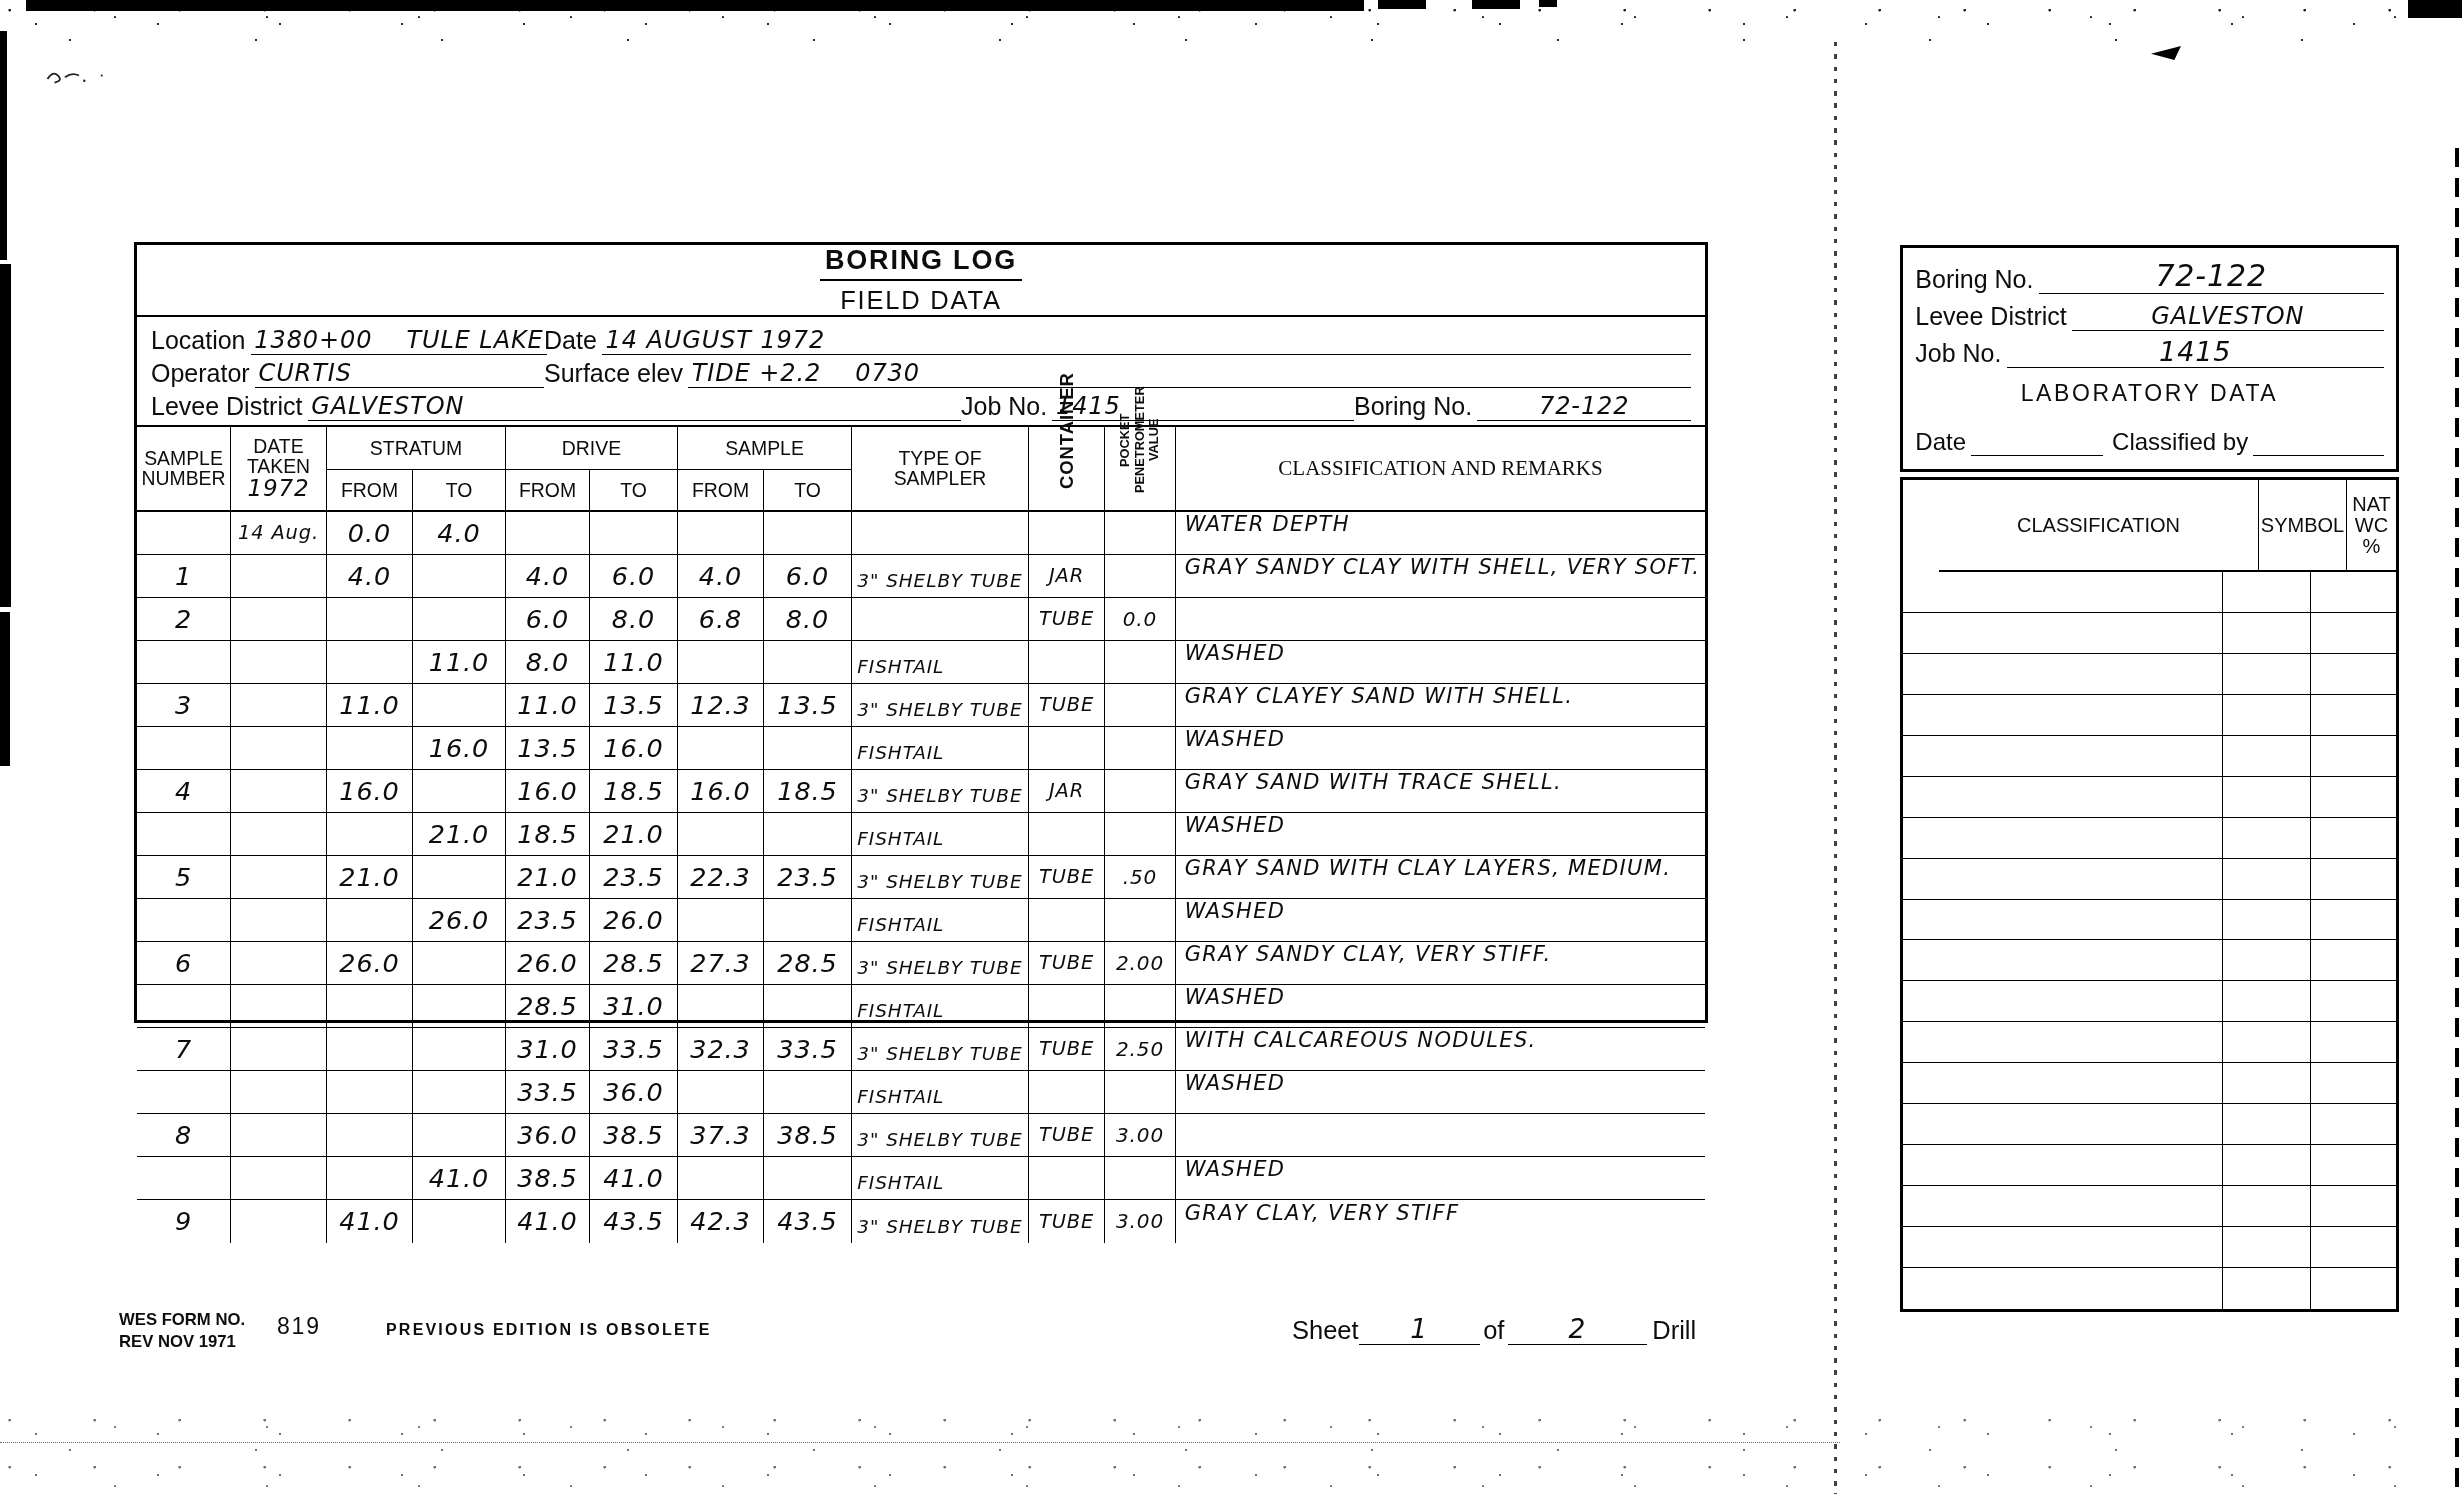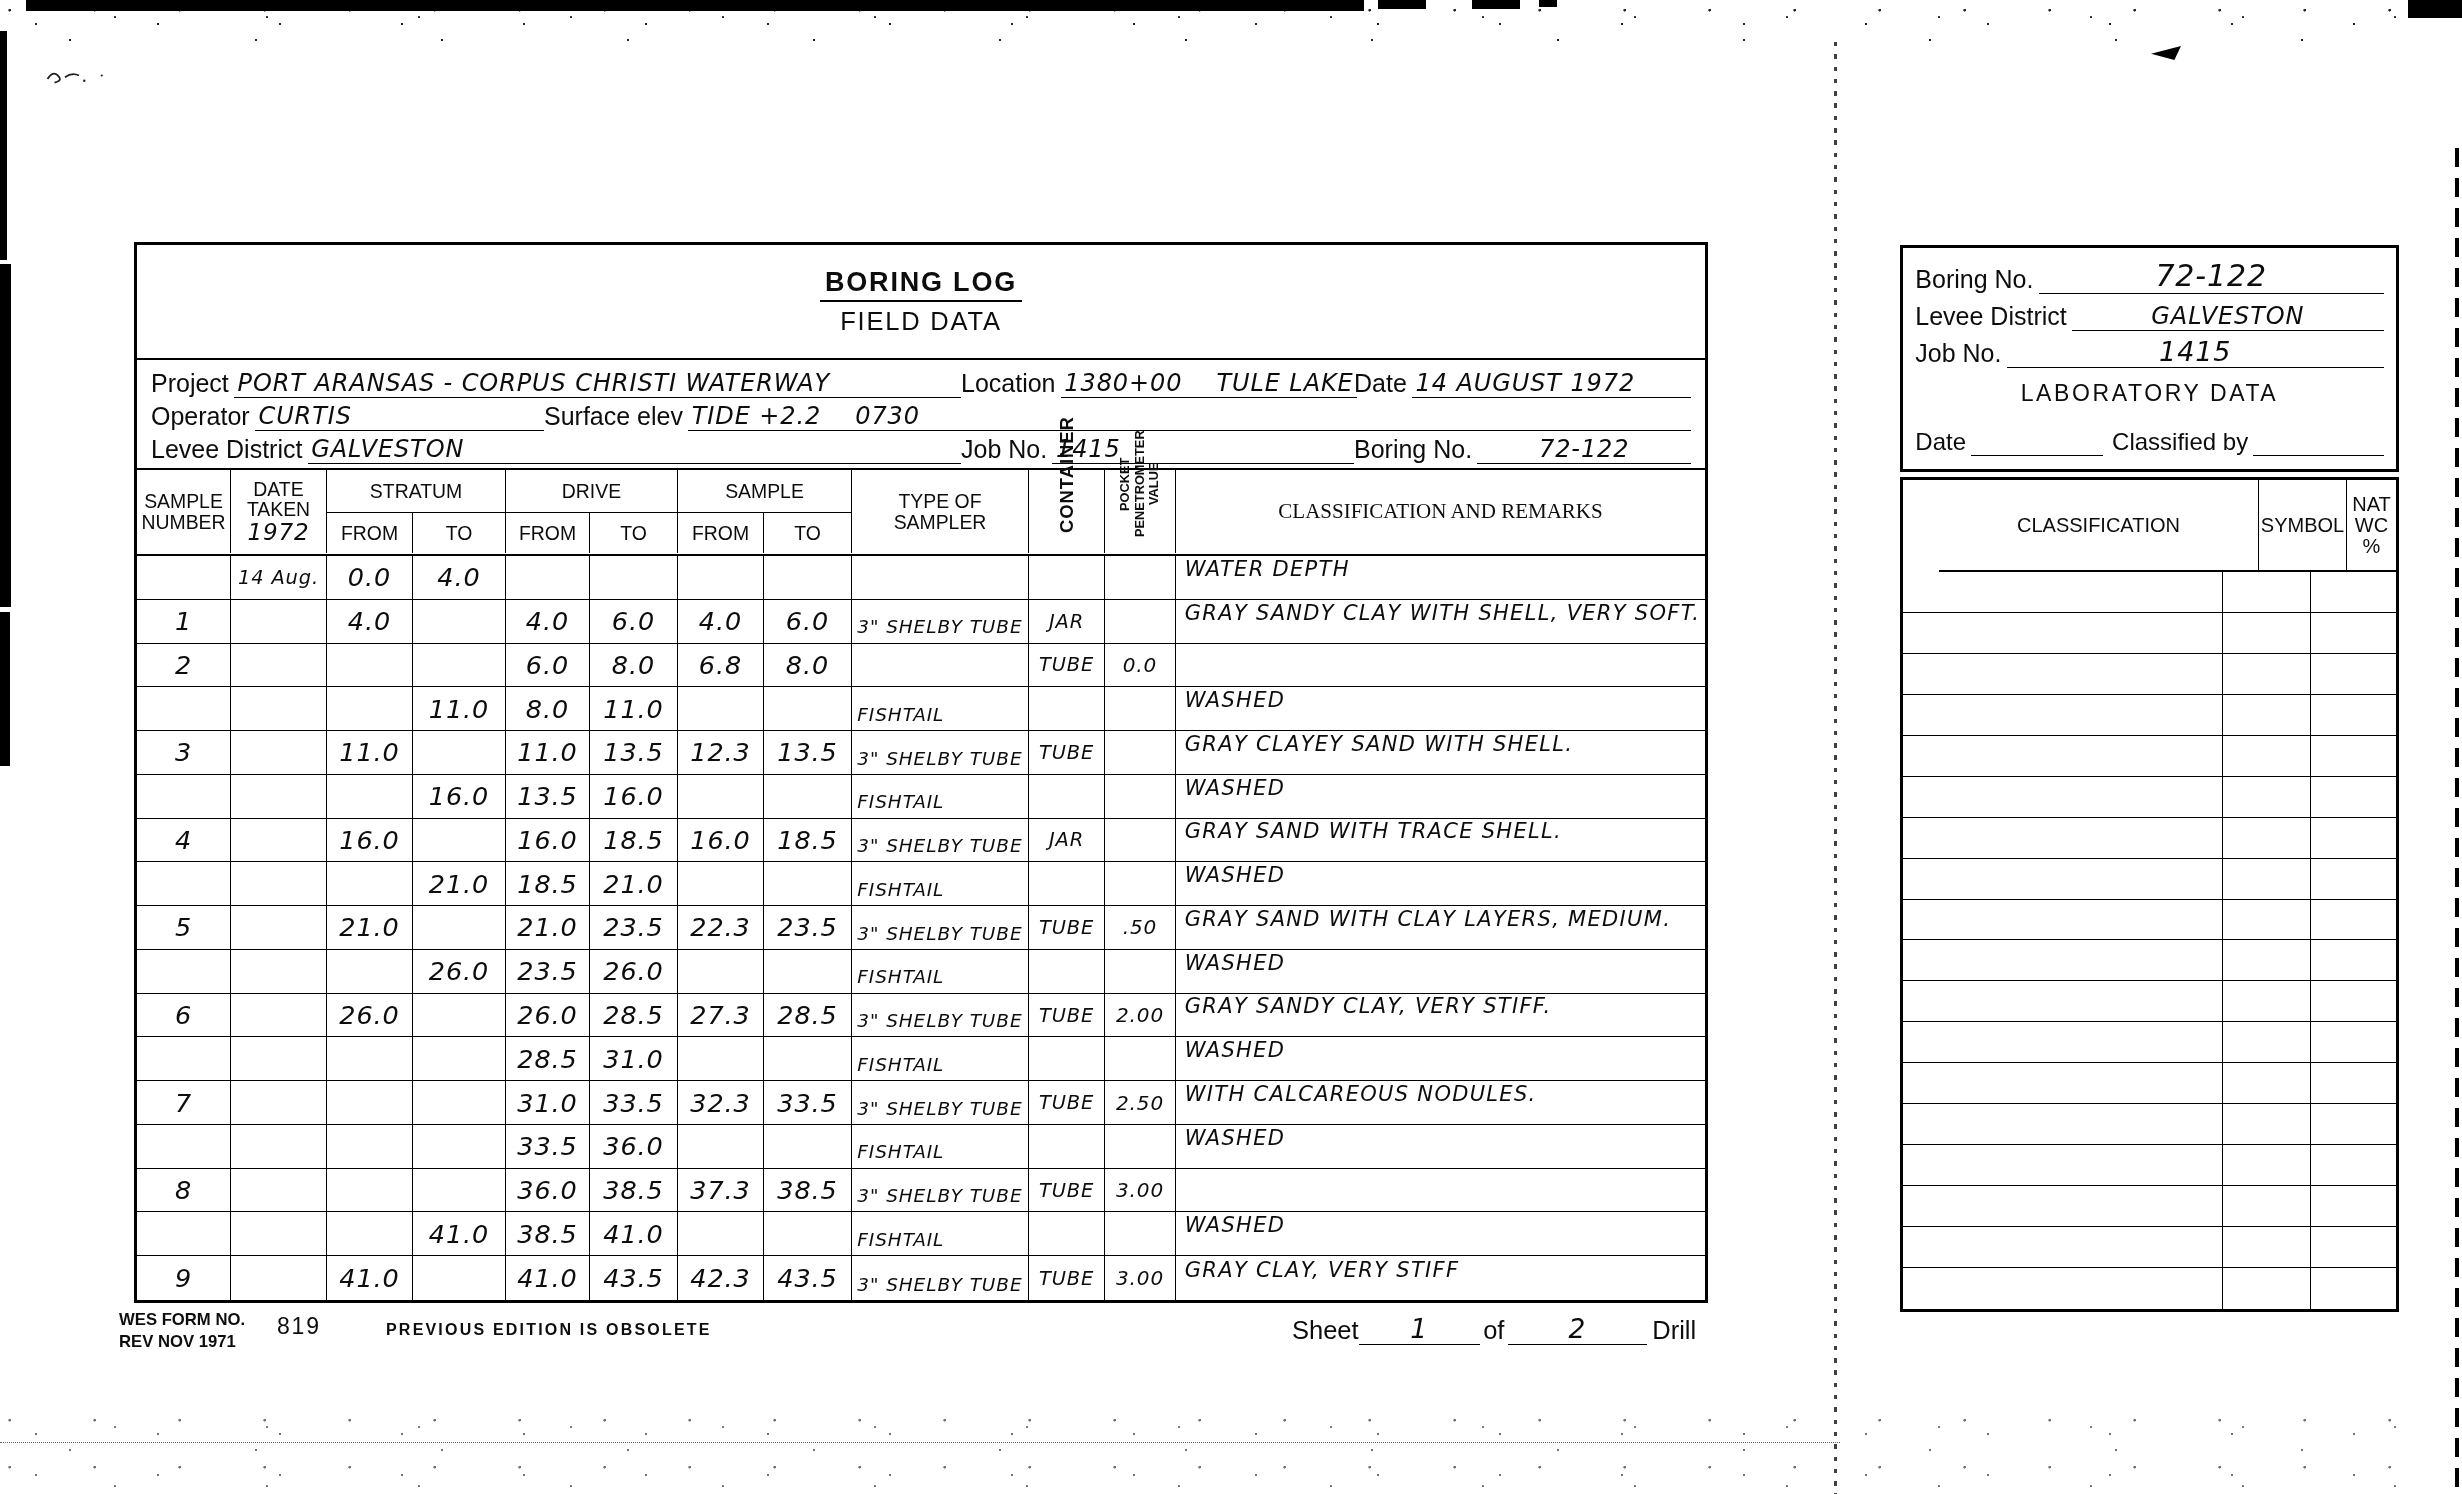--- a/index.html
+++ b/index.html
@@ -26,21 +26,21 @@
     border-top:1.8px dotted #000; opacity:.6; }
   .arrow-mark { position:absolute; left:2151px; top:46px; width:30px; height:14px; background:#000;
     clip-path: polygon(0 55%, 100% 0, 78% 100%); }
   .scribble { position:absolute; left:44px; top:65px; }
 
   
   .hw { font-family:"DejaVu Sans", sans-serif; font-style:italic; letter-spacing:0.9px; white-space:pre; }
   .u { border-bottom:1.8px solid #000; }
 
   
-  .form-box { position:absolute; left:134px; top:242px; width:1574px; height:1061px;
+  .form-box { position:absolute; left:134px; top:242px; width:1574px; height:781px;
     border:3.5px solid #000; display:flex; flex-direction:column; background:#fff; }
   .title-sec { height:115px; border-bottom:2.6px solid #000; display:flex; flex-direction:column;
     align-items:center; justify-content:center; gap:5.3px; }
   .title-main { font-size:27px; font-weight:700; letter-spacing:1.8px; border-bottom:2.6px solid #000; padding:0 5.3px 2.6px; }
   .title-sub { font-size:25.5px; letter-spacing:1.8px; }
 
   .fields-sec { height:110px; border-bottom:2.6px solid #000; padding:5.3px 14px 3.5px 14px;
     display:flex; flex-direction:column; justify-content:space-between; font-size:25px; }
   .frow { display:flex; align-items:flex-end; height:33px; }
   .fl { white-space:pre; padding-right:5.3px; }
@@ -128,24 +128,20 @@
 
   <div class="form-box">
 
     <div class="title-sec">
       <div class="title-main">BORING LOG</div>
       <div class="title-sub">FIELD DATA</div>
     </div>
 
     <div class="fields-sec">
       <div class="frow">
-        <div class="g-left">
-          <span class="fl">Project</span>
-          <span class="fv hw u grow">PORT ARANSAS - CORPUS CHRISTI WATERWAY</span>
-        </div>
         <div class="g-mid">
           <span class="fl">Location</span>
           <span class="fv hw u grow">1380+00    TULE LAKE</span>
         </div>
         <div class="g-right">
           <span class="fl">Date</span>
           <span class="fv hw u grow">14 AUGUST 1972</span>
         </div>
       </div>
       <div class="frow">

